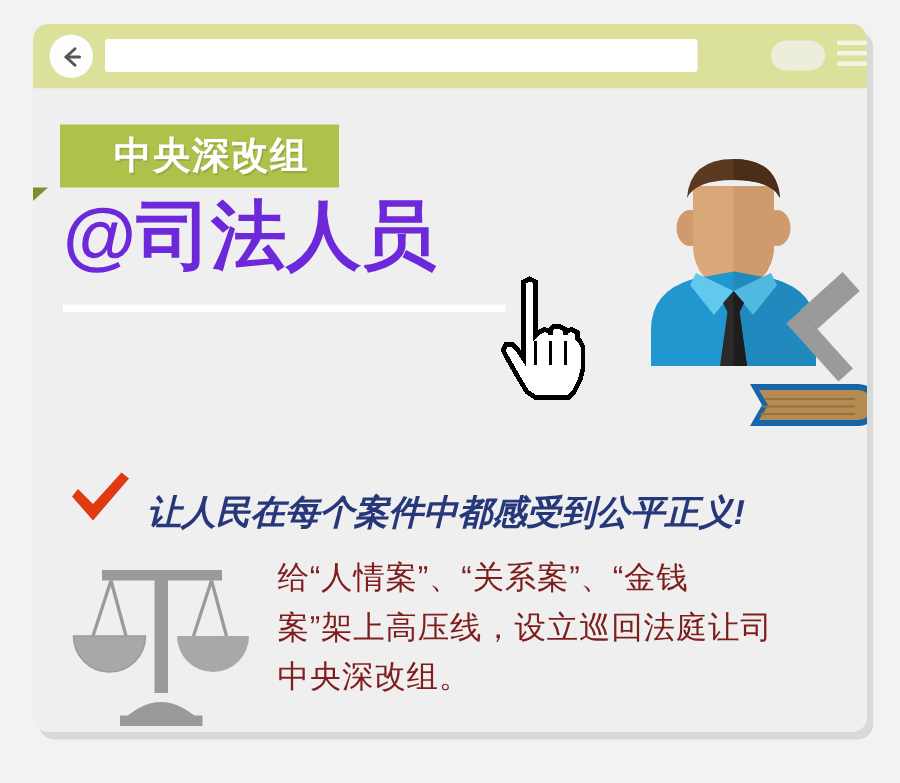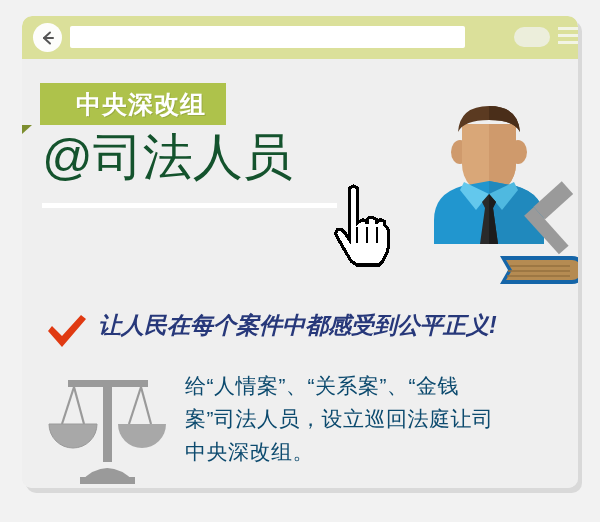--- a/index.html
+++ b/index.html
@@ -82,22 +82,22 @@
   #ribbon-fold{
     position:absolute;left:0;top:66px;
     width:0;height:0;
     border-left:10px solid #7d8e2f;
     border-bottom:9px solid transparent;
   }
 
   
   #headline{
     position:absolute;left:20px;top:73px;
-    color:#14532d;
-    font-size:50px;font-weight:normal;
+    color:#6d28d9;
+    font-size:50px;font-weight:bold;
     letter-spacing:0px;line-height:1;
     white-space:nowrap;
     text-align:right;
   }
   #headline-rule{
     position:absolute;left:20px;top:144px;
     width:295px;height:5px;background:#ffffff;
   }
 
   
@@ -108,40 +108,40 @@
 
   
   #judge{
     position:absolute;left:400px;top:35px;
     width:180px;height:190px;
   }
 
   
   #slogan-row{
     position:absolute;left:24px;top:255px;
-    display:flex;align-items:flex-start;
+    display:flex;align-items:flex-end;
   }
   #check-icon{flex:none;margin-right:10px;}
   #slogan-text{
     color:#27387a;
     font-size:23px;font-weight:bold;font-style:italic;
     line-height:1;white-space:nowrap;
   }
 
   
   #scales{
     position:absolute;left:18px;top:305px;
     width:135px;height:125px;
   }
 
   
   #body-text{
     position:absolute;left:163px;top:310px;
     width:388px;
-    color:#0c4a6e;
+    color:#7f1d1d;
     font-size:21px;line-height:33px;
     letter-spacing:0.5px;
   }
   #body-text div{white-space:nowrap;}
 </style>
 </head>
 <body>
 
 <div id="card">
 
@@ -260,18 +260,18 @@
           <line x1="101" y1="23" x2="111" y2="60"></line>
         </g>
         <path d="M9 60 h48 a24 24 0 0 1 -48 0 z" fill="#a8a8a8"></path>
         <path d="M9 60 h48 a24 24 0 0 1 -48 0 z" fill="none" stroke="#9a9a9a" stroke-width="1"></path>
         <path d="M78 60 h48 a24 24 0 0 1 -48 0 z" fill="#a8a8a8"></path>
       </svg>
     </div>
 
     <div id="body-text">
       <div>给“人情案”、“关系案”、“金钱</div>
-      <div>案”司法人员，设立巡回法庭让司</div>
+      <div>案”架上高压线，设立巡回法庭让司</div>
       <div>中央深改组。</div>
     </div>
 
   </div>
 </div>
 
 </body></html>

